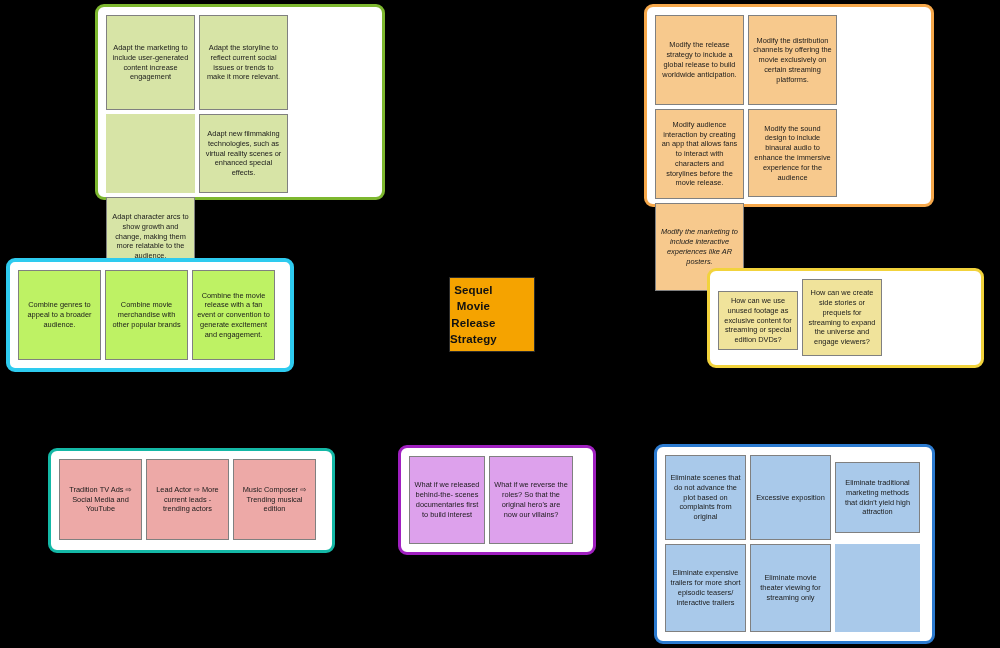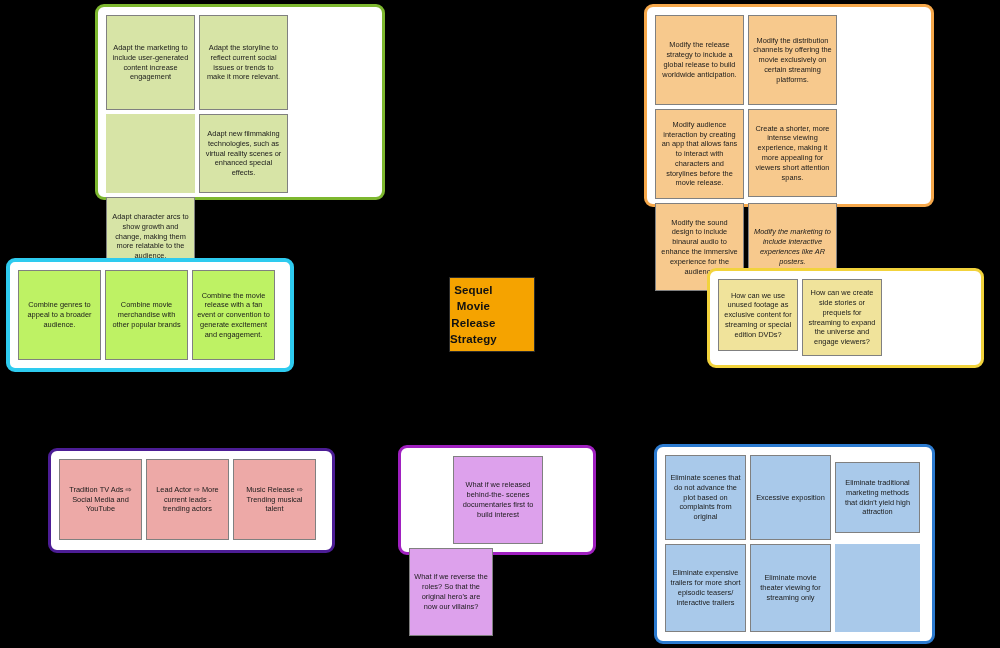--- a/index.html
+++ b/index.html
@@ -78,21 +78,21 @@
 
   .g-modify    { border: 3px solid #F6A84B; }
   .g-modify    .card { background: #F7C98D; }
 
   .g-combine   { border: 4px solid #2ECBEF; }
   .g-combine   .card { background: #bef264; }
 
   .g-put       { border: 3px solid #F2D33C; }
   .g-put       .card { background: #F0E39B; }
 
-  .g-substitute{ border: 3px solid #4c1d95; }
+  .g-substitute{ border: 3px solid #14b8a6; }
   .g-substitute .card { background: #EDA9A7; }
 
   .g-reverse   { border: 3px solid #A020C0; }
   .g-reverse   .card { background: #DDA1EC; }
 
   .g-eliminate { border: 3px solid #2C7BD0; }
   .g-eliminate .card { background: #A9C9EA; }
 </style>
 </head>
 <body>
@@ -104,53 +104,52 @@
     <div class="card" style="width:89px; height:95px;">Adapt the storyline to reflect current social issues or trends to make it more relevant.</div>
     <div class="card blank" style="width:89px; height:79px;"></div>
     <div class="card" style="width:89px; height:79px;">Adapt new filmmaking technologies, such as virtual reality scenes or enhanced special effects.</div>
     <div class="card" style="width:89px; height:79px;">Adapt character arcs to show growth and change, making them more relatable to the audience.</div>
   </div>
 
   <div class="group g-modify" style="left:644px; top:4px; width:290px; height:203px;">
     <div class="card" style="width:89px; height:90px;">Modify the release strategy to include a global release to build worldwide anticipation.</div>
     <div class="card" style="width:89px; height:90px;">Modify the distribution channels by offering the movie exclusively on certain streaming platforms.</div>
     <div class="card" style="width:89px; height:90px;">Modify audience interaction by creating an app that allows fans to interact with characters and storylines before the movie release.</div>
-    <div class="card" style="width:89px; height:88px;">Create a shorter, more intense viewing experience, making it more appealing for viewers short attention spans.</div>
     <div class="card" style="width:89px; height:88px;">Modify the sound design to include binaural audio to enhance the immersive experience for the audience</div>
     <div class="card" style="width:89px; height:88px;font-style:italic;">Modify the marketing to include interactive experiences like AR posters.</div>
   </div>
 
   <div class="group g-combine" style="left:6px; top:258px; width:288px; height:114px;">
     <div class="card" style="width:83px; height:90px;">Combine genres to appeal to a broader audience.</div>
     <div class="card" style="width:83px; height:90px;">Combine movie merchandise with other popular brands</div>
     <div class="card" style="width:83px; height:90px;">Combine the movie release with a fan event or convention to generate excitement and engagement.</div>
   </div>
 
   <div class="center-node" style="left:449px; top:277px; width:86px; height:75px;">
     <div>
       <div>Sequel</div>
       <div>Movie</div>
       <div>Release</div>
       <div>Strategy</div>
     </div>
   </div>
 
   <div class="group g-put" style="left:707px; top:268px; width:277px; height:100px;">
-    <div class="card" style="width:80px; height:72px;">How can we use unused footage as exclusive content for streaming or special edition DVDs?</div>
+    <div class="card" style="width:80px; height:59px;margin-top:12px;">How can we use unused footage as exclusive content for streaming or special edition DVDs?</div>
     <div class="card" style="width:80px; height:77px;">How can we create side stories or prequels for streaming to expand the universe and engage viewers?</div>
   </div>
 
   <div class="group g-substitute" style="left:48px; top:448px; width:287px; height:105px;">
     <div class="card" style="width:83px; height:81px;">Tradition TV Ads ⇨ Social Media and YouTube</div>
     <div class="card" style="width:83px; height:81px;">Lead Actor ⇨ More current leads - trending actors</div>
-    <div class="card" style="width:83px; height:81px;">Music Release ⇨ Trending musical talent</div>
+    <div class="card" style="width:83px; height:81px;">Music Composer ⇨ Trending musical edition</div>
   </div>
 
   <div class="group g-reverse" style="left:398px; top:445px; width:198px; height:110px;">
-    <div class="card" style="width:90px; height:88px;margin-left:44px;">What if we released behind-the- scenes documentaries first to build interest</div>
+    <div class="card" style="width:76px; height:88px;">What if we released behind-the- scenes documentaries first to build interest</div>
     <div class="card" style="width:84px; height:88px;">What if we reverse the roles? So that the original hero's are now our villains?</div>
   </div>
 
   <div class="group g-eliminate" style="left:654px; top:444px; width:281px; height:200px;">
     <div class="card" style="width:81px; height:85px;">Eliminate scenes that do not advance the plot based on complaints from original</div>
     <div class="card" style="width:81px; height:85px;">Excessive exposition</div>
     <div class="card" style="width:85px; height:71px; align-self:center;">Eliminate traditional marketing methods that didn't yield high attraction</div>
     <div class="card" style="width:81px; height:88px;">Eliminate expensive trailers for more short episodic teasers/ interactive trailers</div>
     <div class="card" style="width:81px; height:88px;">Eliminate movie theater viewing for streaming only</div>
     <div class="card blank" style="width:85px; height:88px;"></div>

